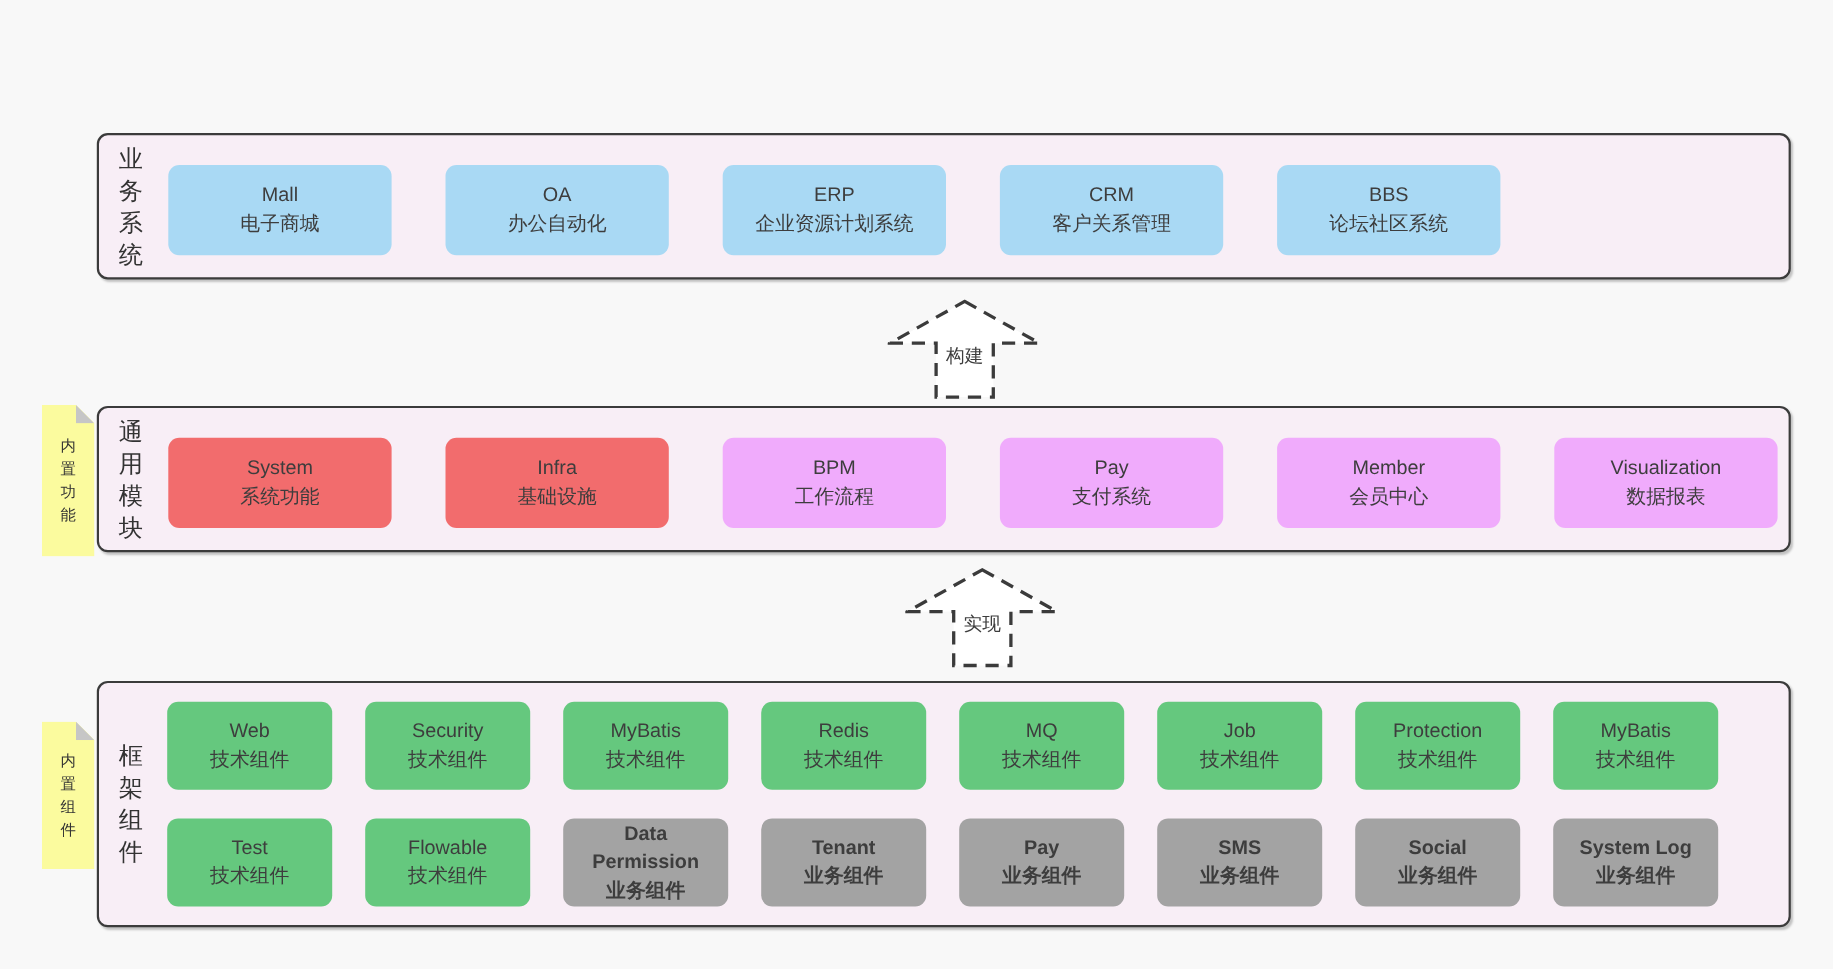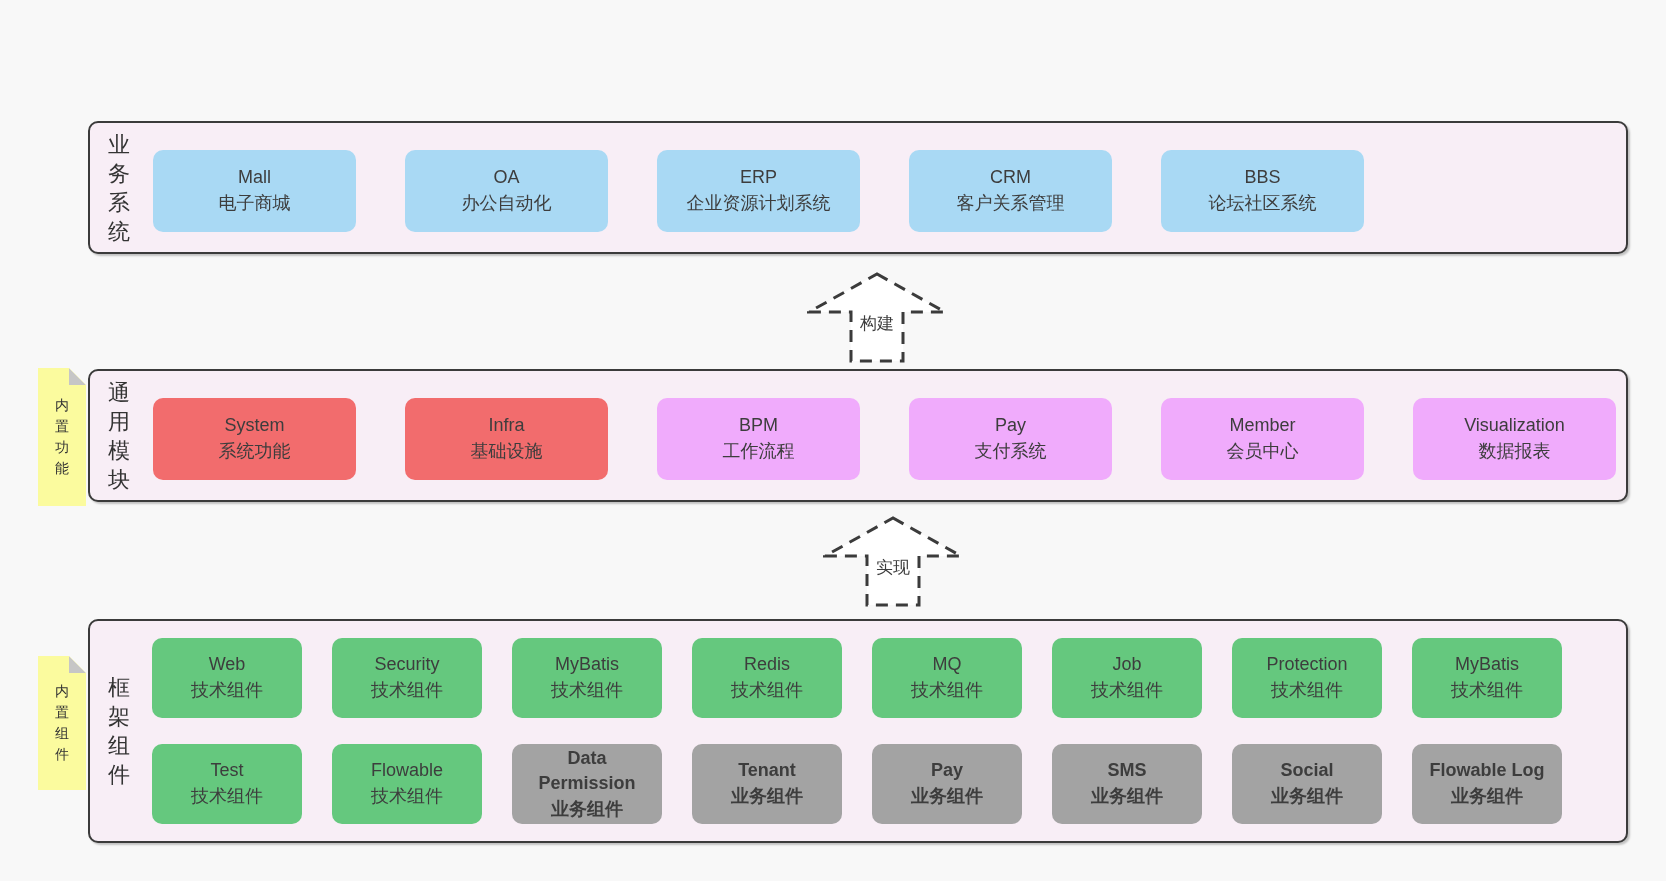--- a/index.html
+++ b/index.html
@@ -203,21 +203,21 @@
       </div>
         <div class="box c-lightgreen">
         <div class="box-title">SMS</div>
         <div class="box-sub">业务组件</div>
       </div>
         <div class="box c-lightgreen">
         <div class="box-title">Social</div>
         <div class="box-sub">业务组件</div>
       </div>
         <div class="box c-lightgreen">
-        <div class="box-title">Flowable Log</div>
+        <div class="box-title">System Log</div>
         <div class="box-sub">业务组件</div>
       </div>
       </div>
   </section>
 
   <div class="note" id="note-framework">
     <span class="note-fold"></span>
     <span class="note-text">内置组件</span>
   </div>
 

